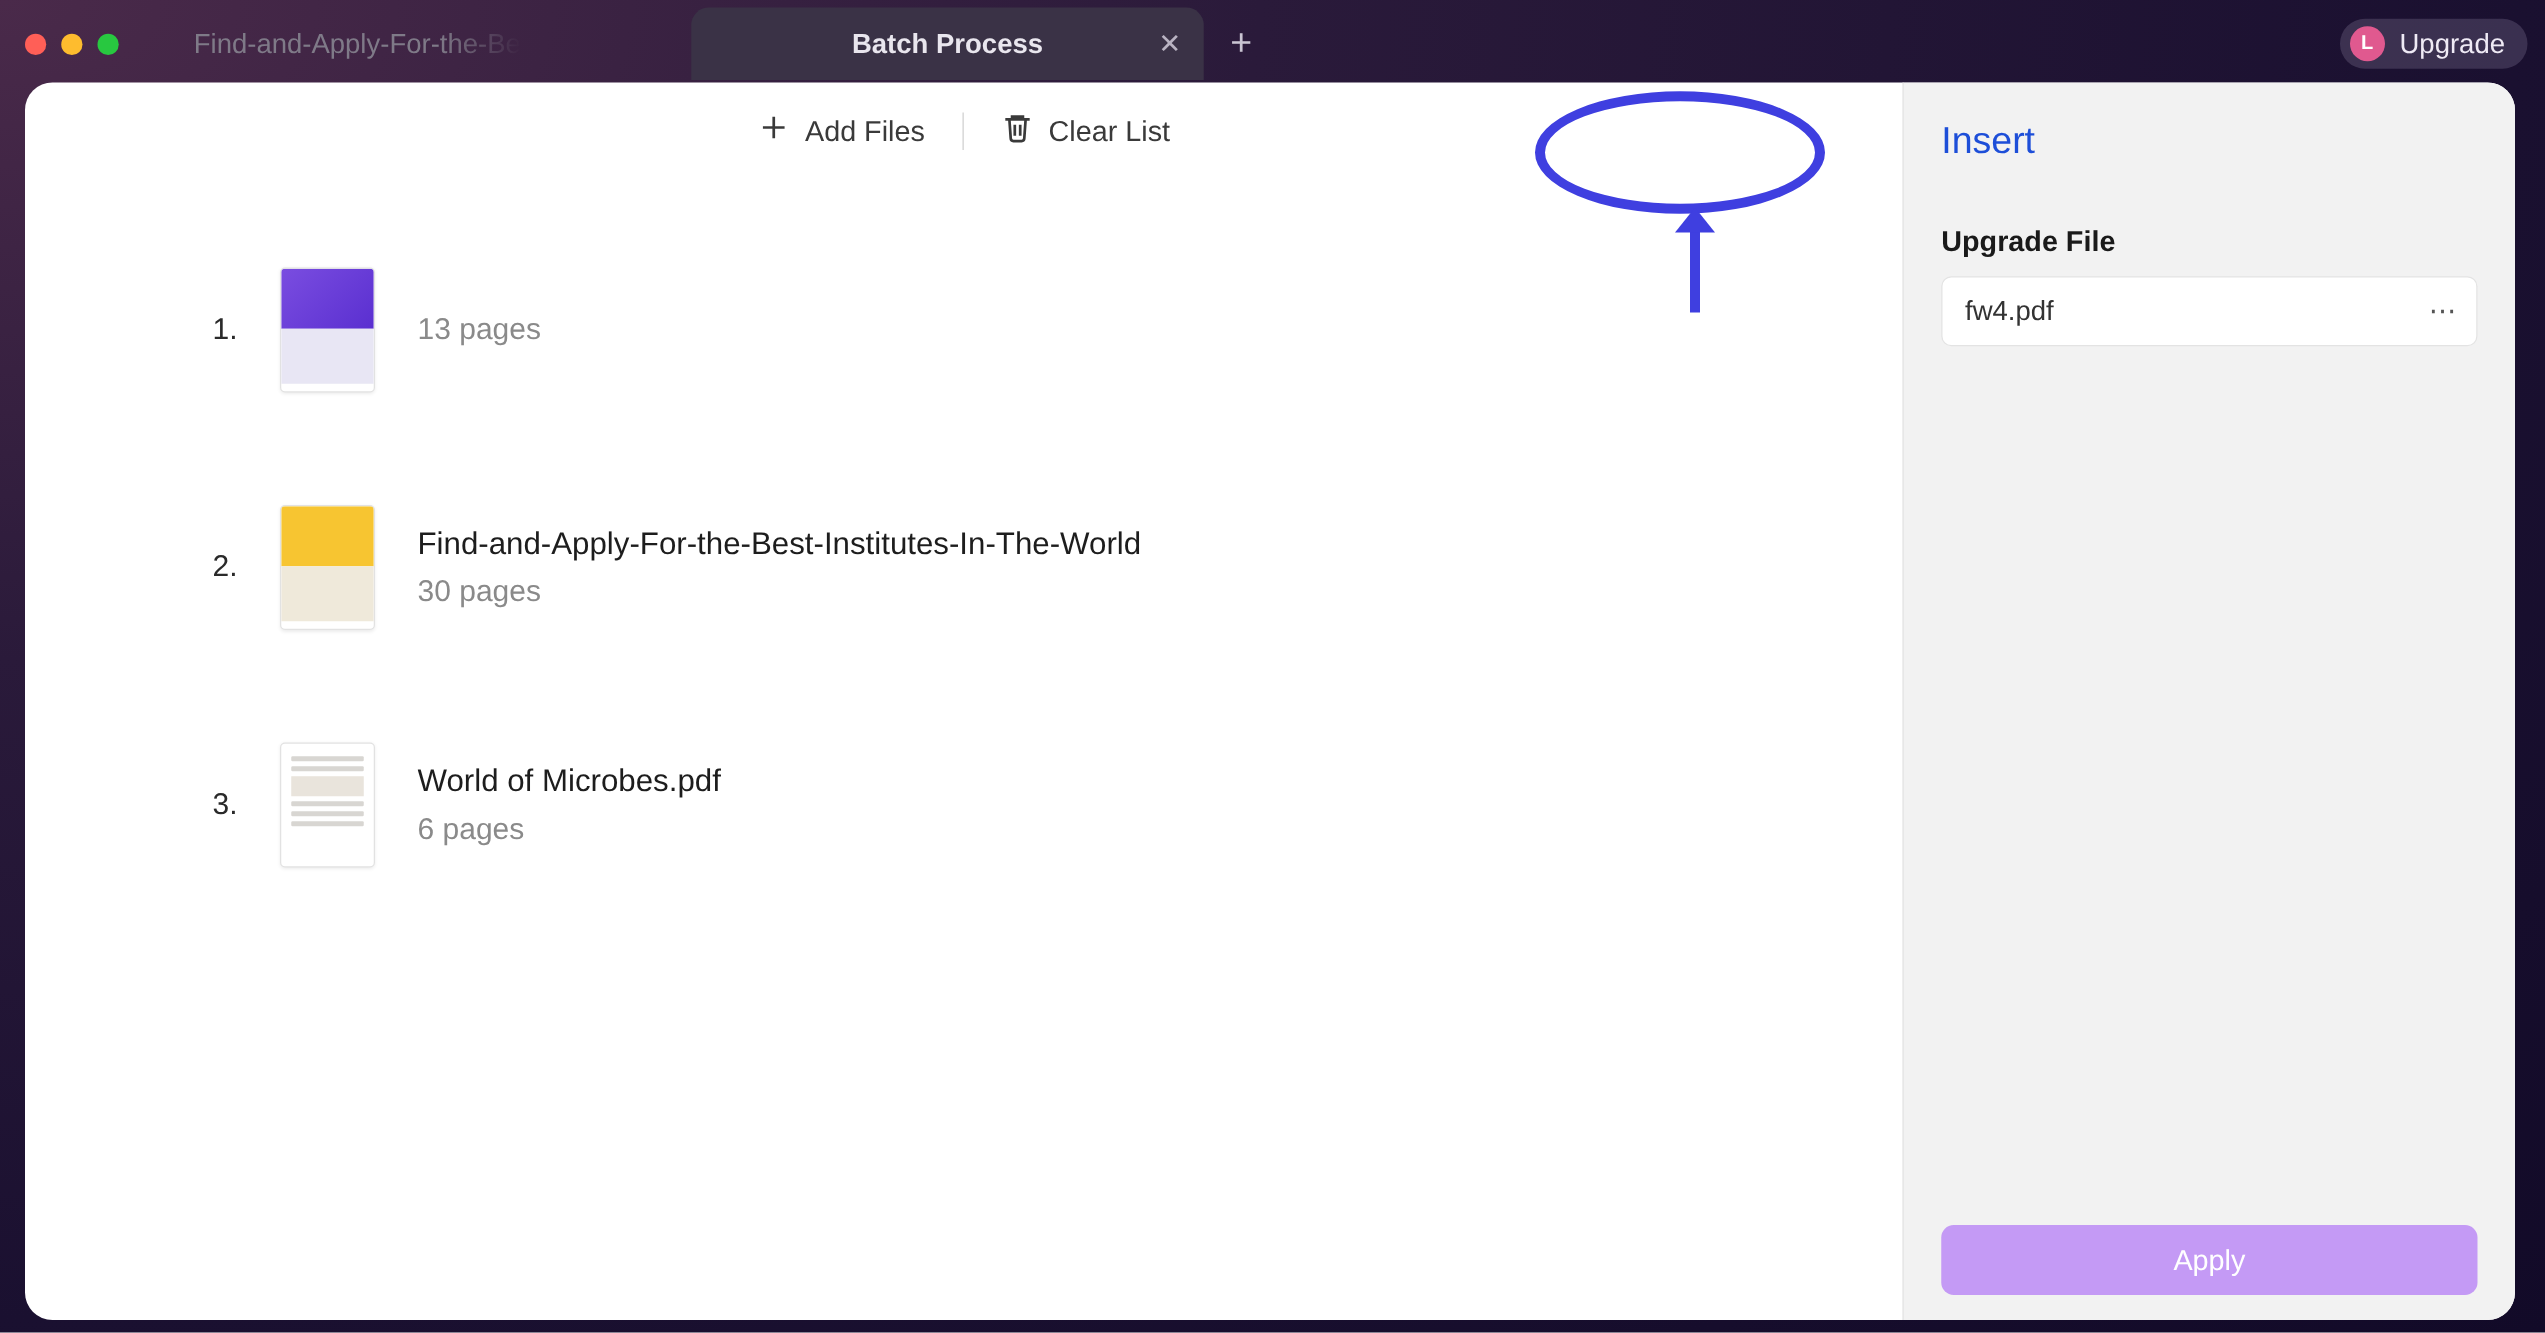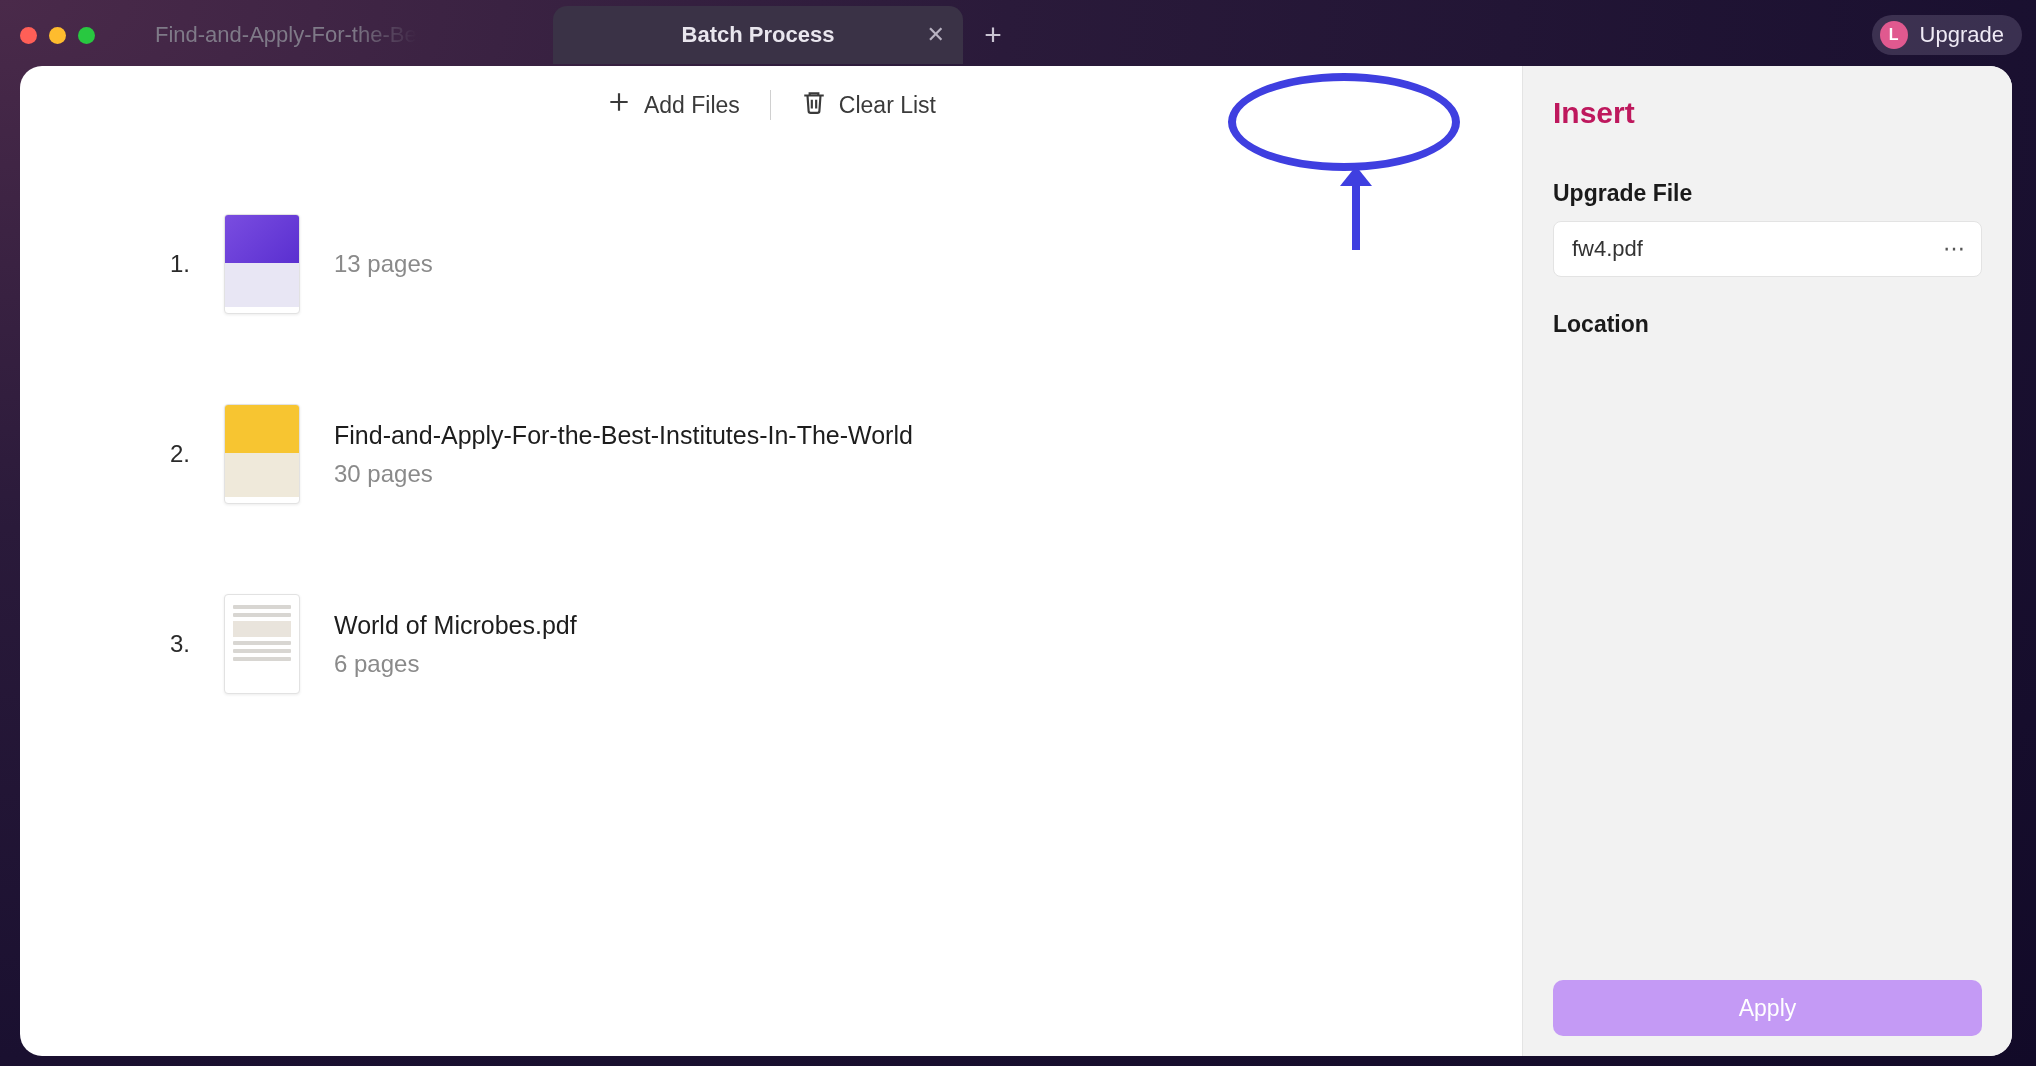--- a/index.html
+++ b/index.html
@@ -173,22 +173,22 @@
   .side-pane {
     width:490px;
     background:#f2f2f2;
     border-left:1px solid #e4e4e4;
     display:flex;
     flex-direction:column;
     padding:30px 30px 20px 30px;
   }
   .side-title {
     font-size:30px;
-    font-weight:700;
-    color:#be185d;
+    font-weight:400;
+    color:#1d4ed8;
     margin-bottom:50px;
   }
   .field-label {
     font-size:23px;
     font-weight:600;
     color:#1a1a1a;
     margin-bottom:14px;
   }
   .field-box {
     background:#fff;
@@ -364,21 +364,20 @@
     <div class="side-title">Insert</div>
 
     <div class="field-label">Upgrade File</div>
     <div class="field-box">
       <span>fw4.pdf</span>
       <span class="ellipsis-btn">
         <span>⋯</span>
       </span>
     </div>
 
-    <div class="field-label">Location</div>
 
     <div class="side-spacer"></div>
 
     <div class="apply-btn">
       <span>Apply</span>
     </div>
   </div>
 
 </div>
 

